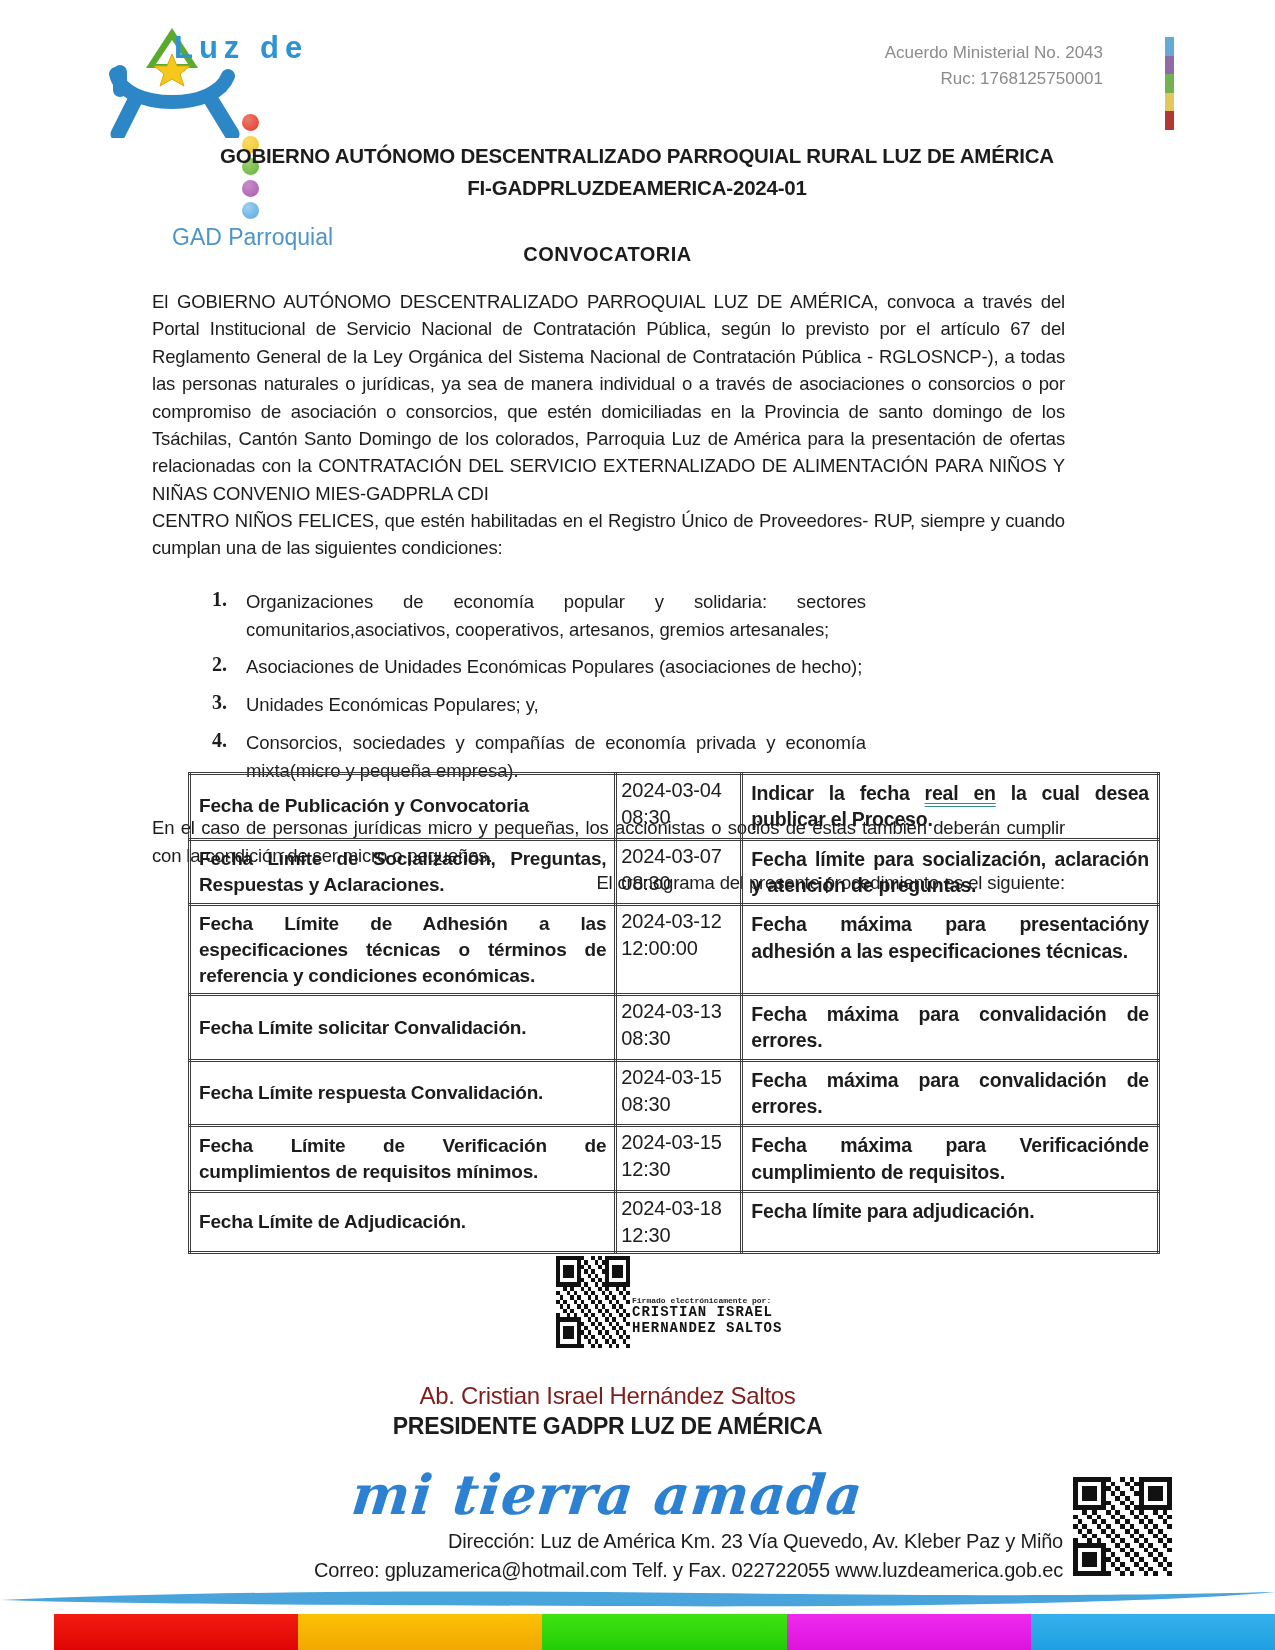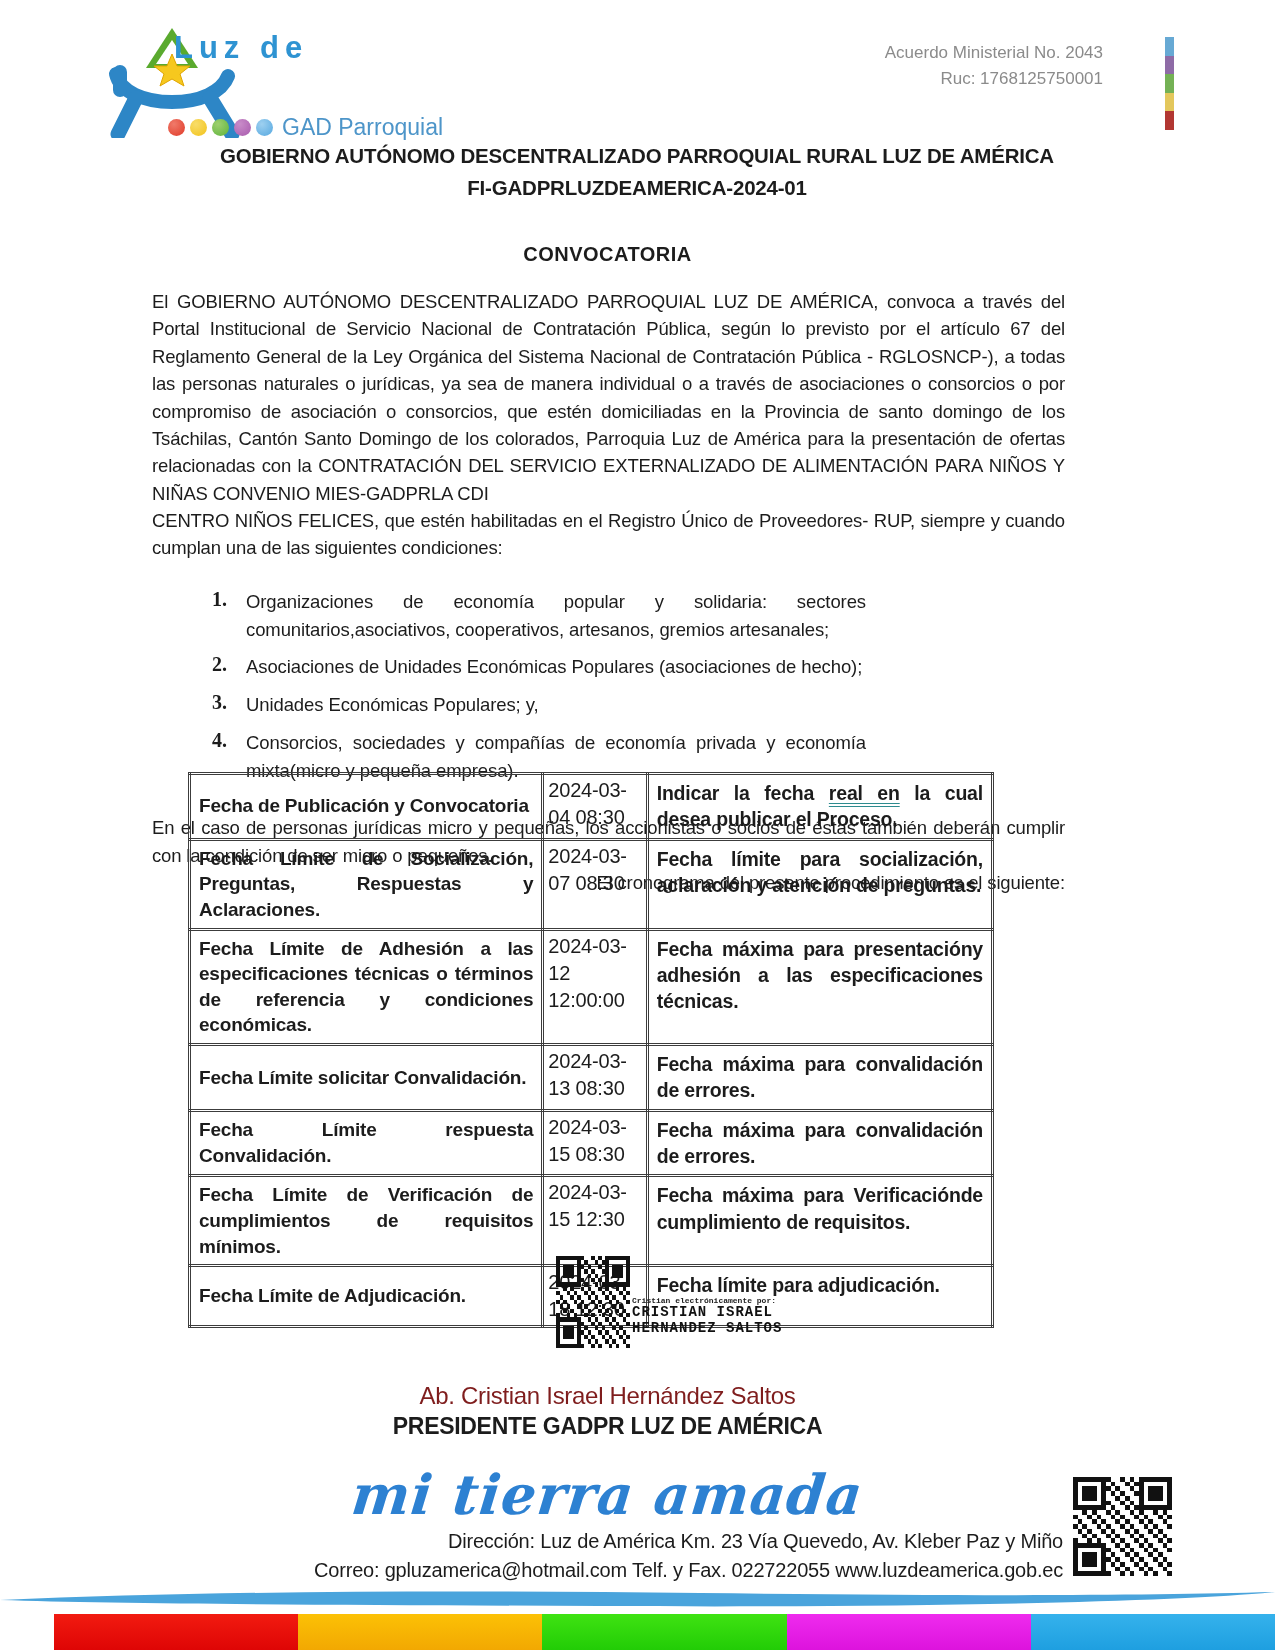--- a/index.html
+++ b/index.html
@@ -18,21 +18,21 @@
   .logo-luzde{
     position:absolute;left:62px;top:0px;
     font-size:31px;font-weight:700;letter-spacing:6px;color:#2e93d2;
   }
   .logo-merica{
     position:absolute;left:54px;top:28px;
     font-size:52px;font-weight:800;letter-spacing:1px;line-height:1;
     background:linear-gradient(180deg,#46a4da 0%,#1e6cae 55%,#124f85 100%);
     -webkit-background-clip:text;background-clip:text;color:transparent;
   }
-  .logo-sub{position:absolute;left:56px;top:84px;display:flex;align-items:center;gap:5px;}
+  .logo-sub{position:absolute;left:56px;top:84px;display:flex;align-items:center;gap:5px;flex-direction:column;}
   .logo-dot{width:17px;height:17px;border-radius:50%;}
   .logo-sub-label{font-size:23px;color:#4d95c9;margin-left:4px;font-weight:400;}
 
   .acuerdo-block{
     position:absolute;right:172px;top:40px;text-align:right;
     color:#8b8b8b;font-size:17px;line-height:1.55;
   }
   .v-colorbar{position:absolute;left:1165px;top:37px;width:9px;height:93px;display:flex;flex-direction:column;}
   .v-colorbar span{flex:1;}
 
@@ -49,21 +49,21 @@
   .para{font-size:18.5px;line-height:1.48;text-align:justify;letter-spacing:-0.15px;}
   .para.p2{margin-top:0;}
   .olist{margin:26px 0 0 60px;}
   .olist-item{display:flex;margin-bottom:10px;}
   .olist-num{width:34px;flex:0 0 34px;font-weight:700;font-size:20px;font-family:"Liberation Serif",serif;}
   .olist-text{font-size:18.5px;line-height:1.5;text-align:justify;width:620px;letter-spacing:-0.1px;}
   .para.p3{margin-top:30px;}
   .para.p4{margin-top:0;text-align:right;}
 
   
-  .crono{position:absolute;left:188px;top:772px;width:806px;border-collapse:collapse;}
+  .crono{position:absolute;left:188px;top:772px;width:972px;border-collapse:collapse;}
   .crono td{
     border:3px double #3c3c3c;
     font-size:19px;line-height:1.35;letter-spacing:-0.2px;
     padding:5px 8px;
   }
   .crono td.c1{width:44%;font-weight:700;vertical-align:middle;text-align:justify;}
   .crono td.c2{width:13%;vertical-align:top;font-size:20px;padding:2px 4px;}
   .crono td.c3{width:43%;vertical-align:top;text-align:justify;font-size:19.5px;font-weight:bold;}
   .spellcheck{
     text-decoration:underline double #2e8b8f;
@@ -434,21 +434,21 @@
           <rect x="5" y="20" width="1" height="1"></rect>
           <rect x="6" y="20" width="1" height="1"></rect>
           <rect x="7" y="20" width="1" height="1"></rect>
           <rect x="10" y="20" width="1" height="1"></rect>
           <rect x="12" y="20" width="1" height="1"></rect>
           <rect x="15" y="20" width="1" height="1"></rect>
           <rect x="17" y="20" width="1" height="1"></rect>
           <rect x="20" y="20" width="1" height="1"></rect>
         </svg></div>
     <div class="stamp-text">
-      <div class="stamp-label">Cristian electrónicamente por:</div>
+      <div class="stamp-label">Firmado electrónicamente por:</div>
       <div class="stamp-name">CRISTIAN ISRAEL</div>
       <div class="stamp-name">HERNANDEZ SALTOS</div>
     </div>
   </div>
 
   <div class="sig-block">
     <div class="sig-name">Ab.  Cristian Israel Hernández Saltos</div>
     <div class="sig-role">PRESIDENTE GADPR LUZ DE AMÉRICA</div>
   </div>
 

